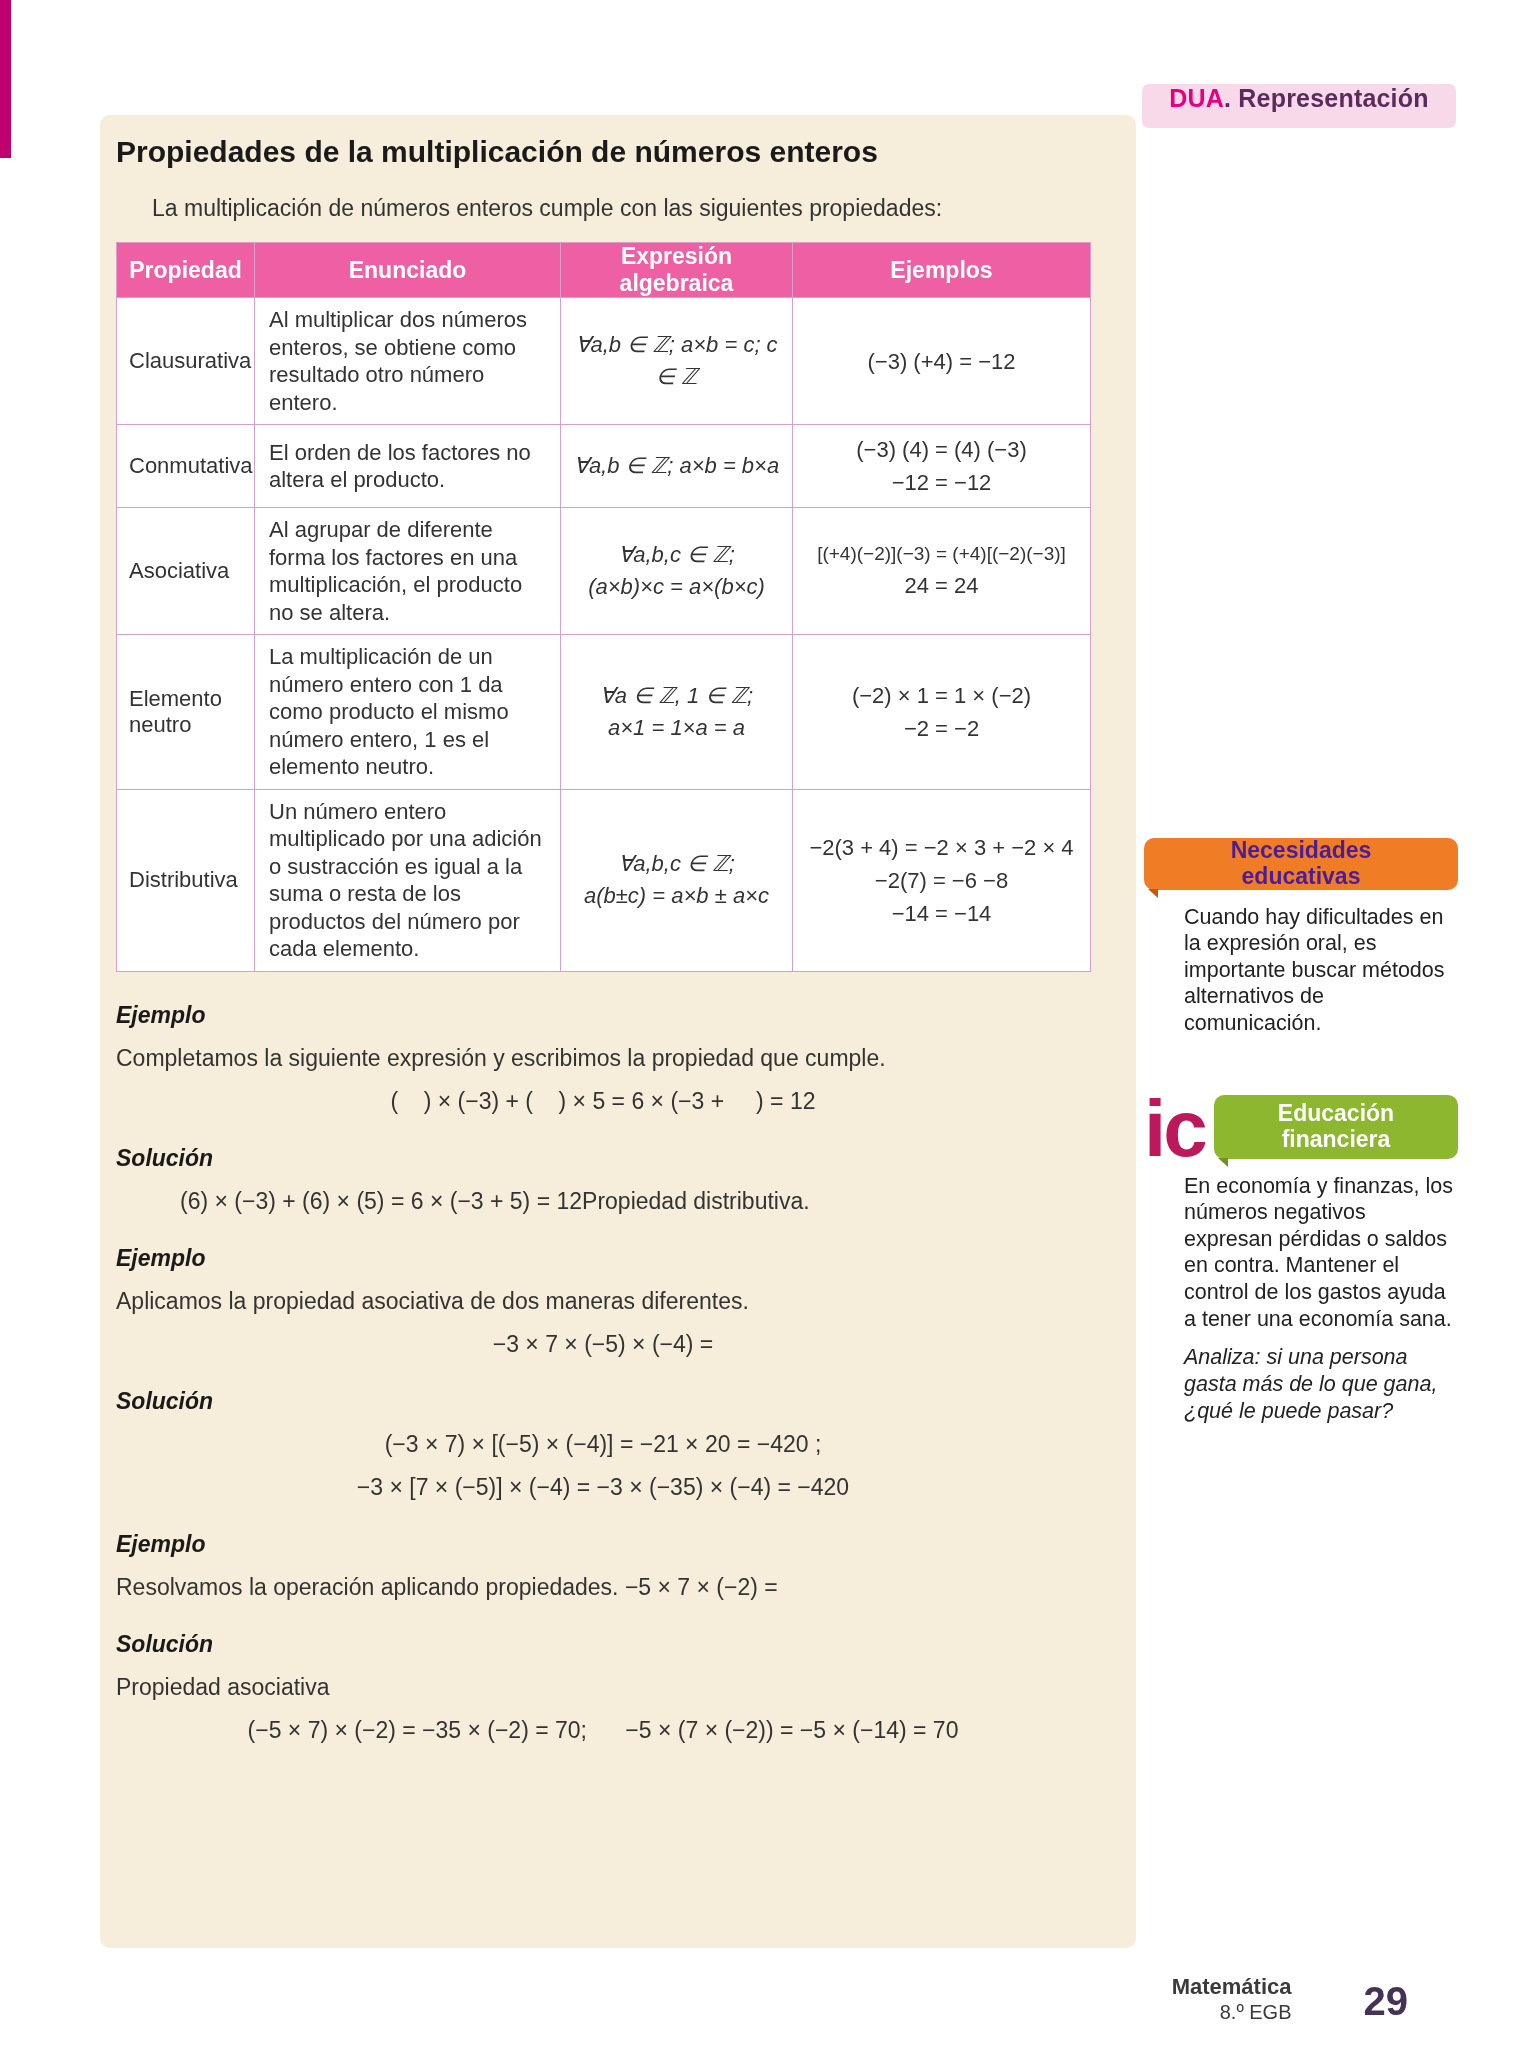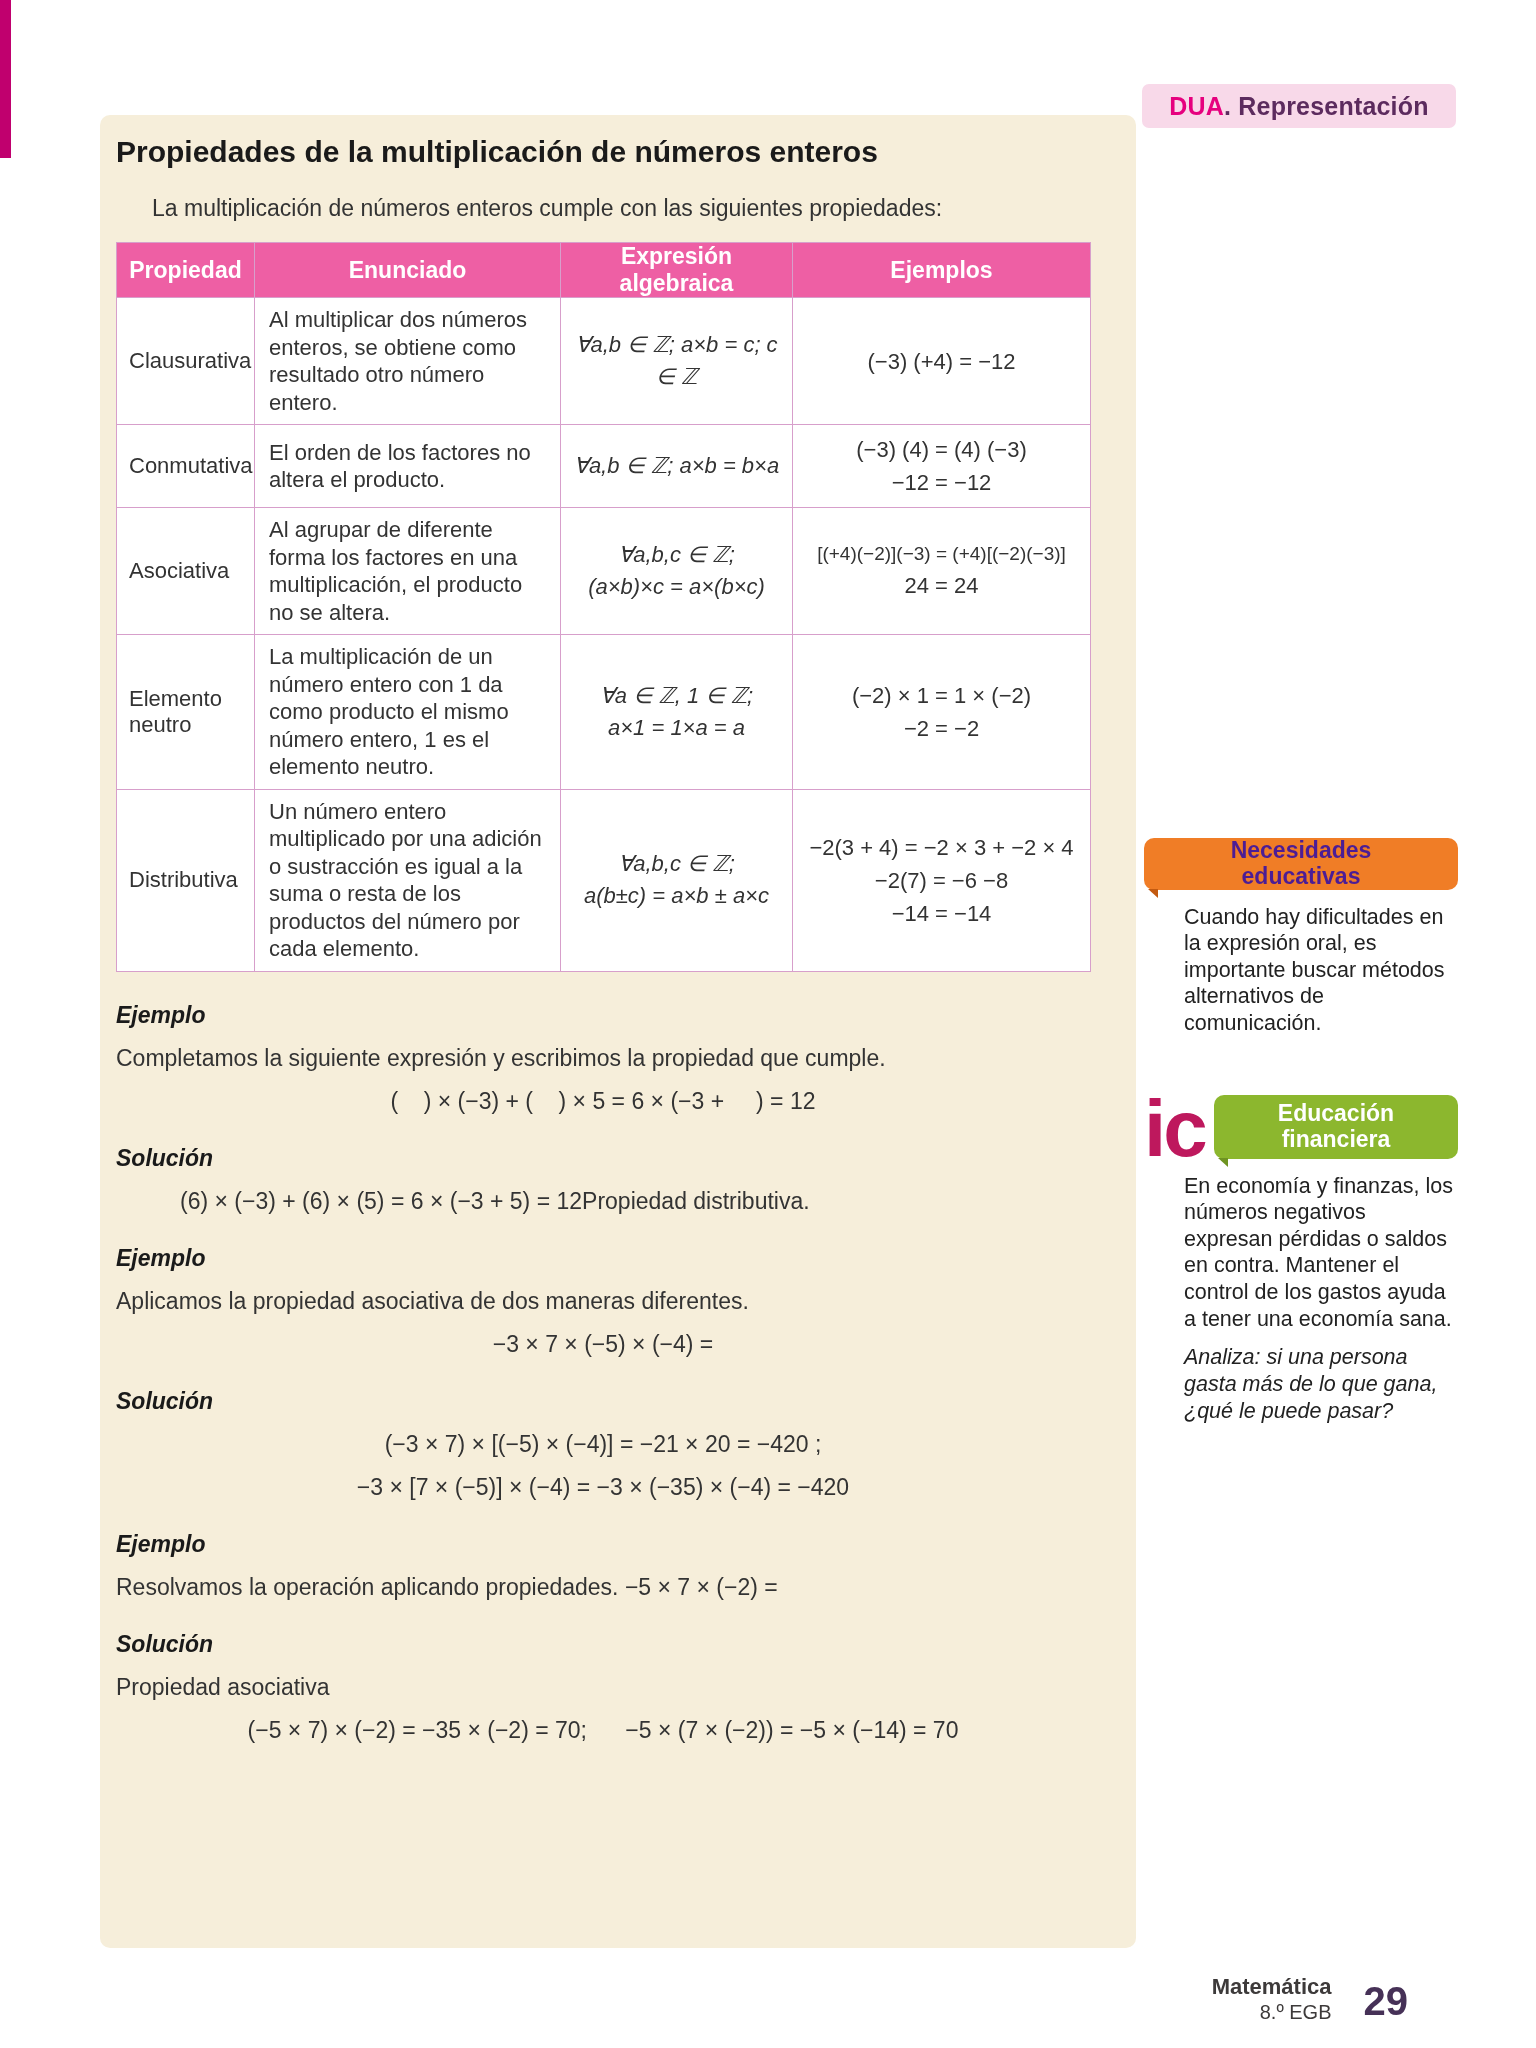--- a/index.html
+++ b/index.html
@@ -3,21 +3,21 @@
 <meta charset="utf-8">
 <style>
   * { margin:0; padding:0; box-sizing:border-box; }
   html,body { background:#ffffff; }
   body { font-family:"Liberation Sans", sans-serif; color:#222; }
   .page { position:relative; width:1536px; height:2048px; background:#fff; overflow:hidden; }
 
   .left-bar { position:absolute; left:0; top:0; width:11px; height:158px; background:#c0006e; }
 
   .dua-badge { position:absolute; left:1142px; top:84px; width:314px; height:44px;
-    background:#f8d9e9; border-radius:7px; display:flex; align-items:center; justify-content:center;
+    background:#f8d9e9; border-radius:7px; display:flex; justify-content:center;
     font-size:25px; font-weight:bold; letter-spacing:0.2px; }
   .dua-label { color:#e6007e; }
   .dua-rest  { color:#5c2b5e; }
 
   .content-panel { position:absolute; left:100px; top:115px; width:1036px; height:1833px;
     background:#f6eeda; border-radius:10px; padding:16px 46px 0 16px; }
 
   .page-title { font-size:30px; font-weight:bold; color:#1a1a1a; margin-top:4px; }
   .intro { font-size:23px; color:#333; margin-top:26px;margin-left:36px; }
 
@@ -54,21 +54,21 @@
   .ic-logo { position:absolute; left:0; top:-4px; font-size:80px; font-weight:bold;
     color:#be185d; line-height:0.95; letter-spacing:-3px; }
   .callout-body { margin:14px 0 0 40px; width:274px; font-size:21.5px; line-height:1.24; color:#222; }
   .callout-question { margin:12px 0 0 40px; width:274px; font-size:21.5px; line-height:1.24;
     color:#222; font-style:italic; }
 
   .footer { position:absolute; right:128px; bottom:24px; display:flex; align-items:flex-end; gap:32px; }
   .footer-text { text-align:right; line-height:1.2; }
   .footer-subject { font-size:22px; font-weight:bold; color:#3d3a3a; }
   .footer-grade { font-size:20px; color:#3d3a3a; }
-  .footer-page { font-size:40px; font-weight:bold; color:#463157; }
+  .footer-page { font-size:40px; font-weight:bold; color:#463157;margin-left:40px; }
 </style>
 </head>
 <body>
 
 <div class="page">
 
   <div class="left-bar"></div>
 
   <div class="dua-badge">
     <span class="dua-label">DUA</span>

